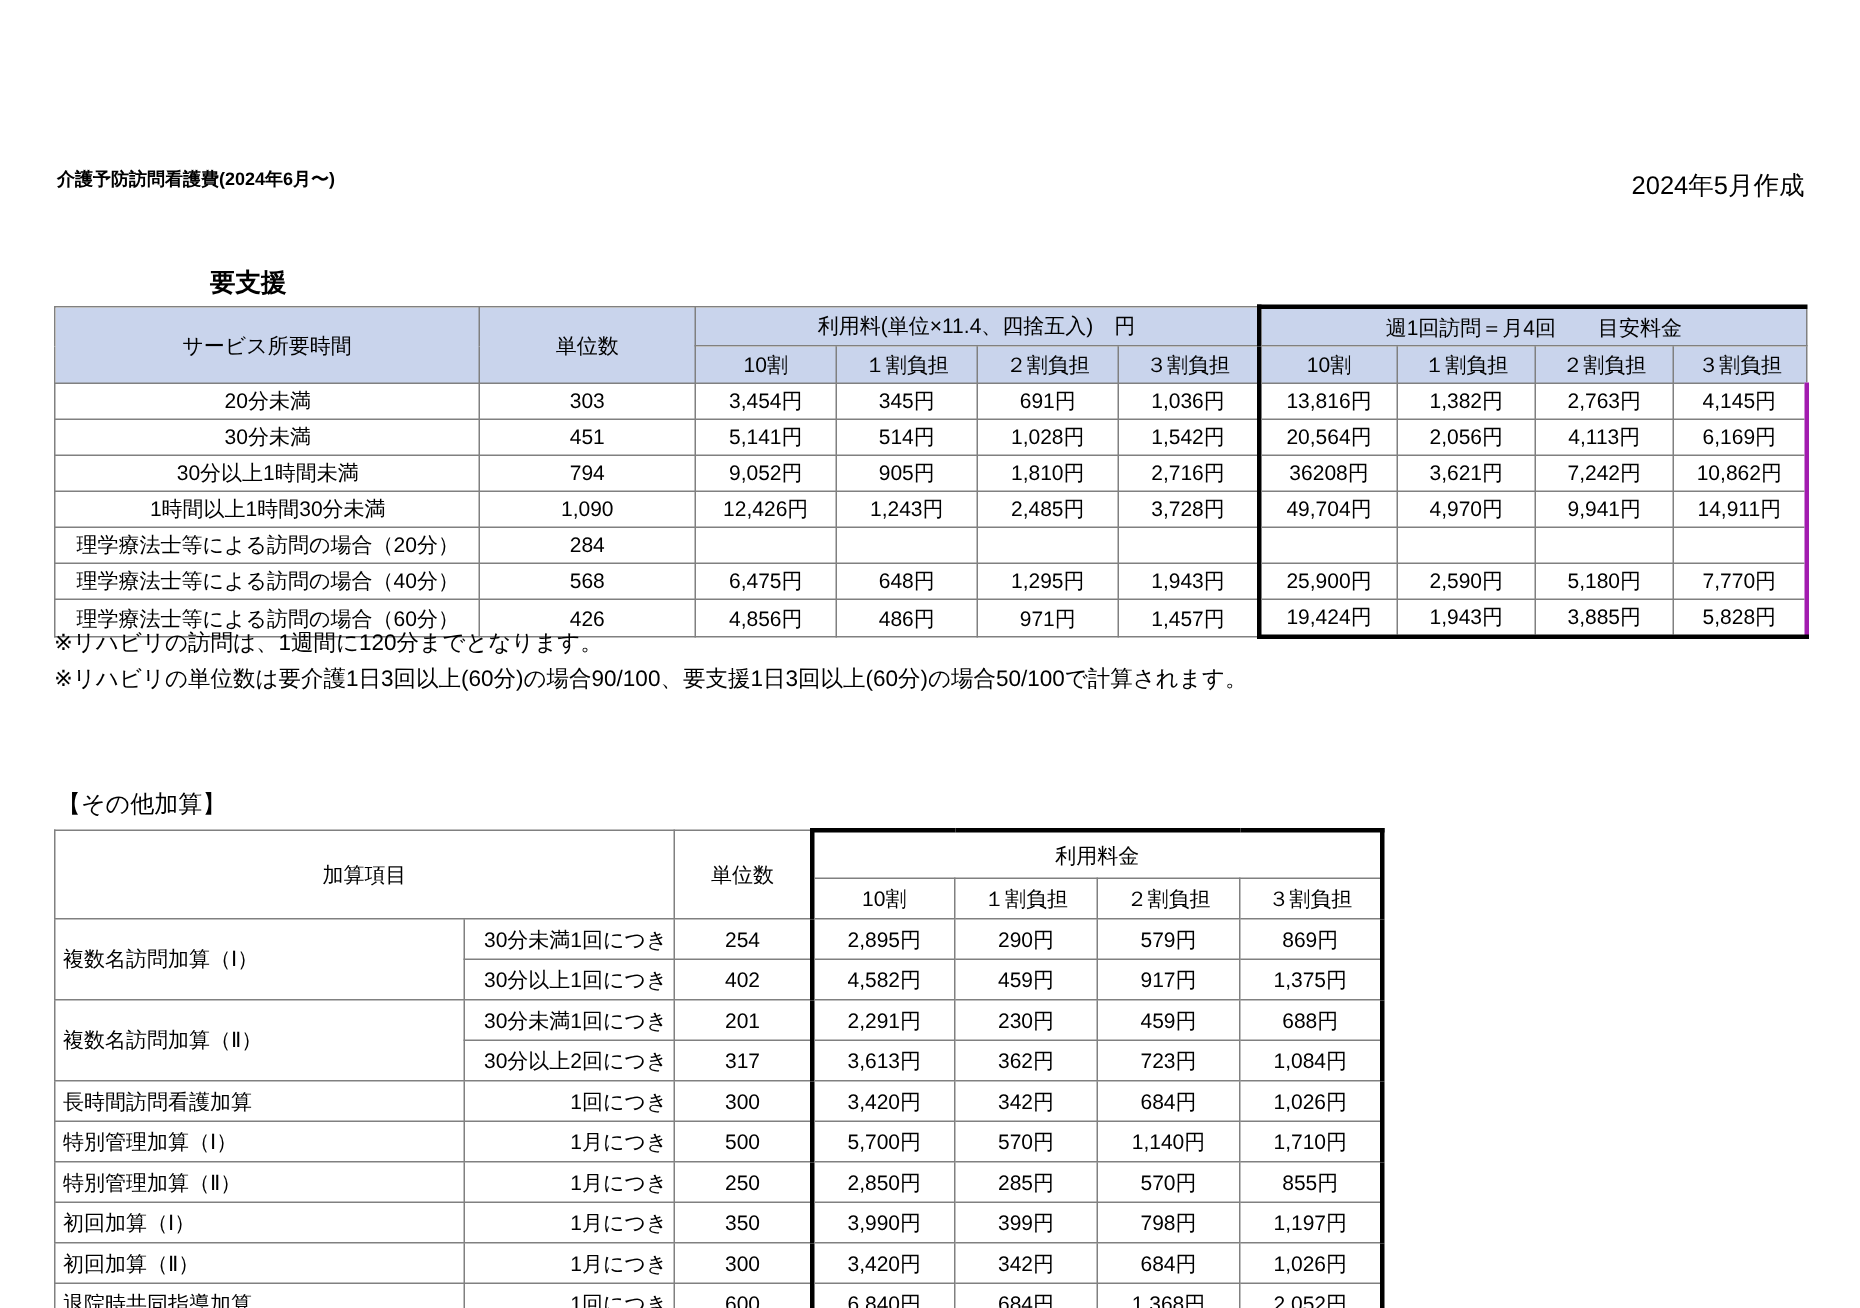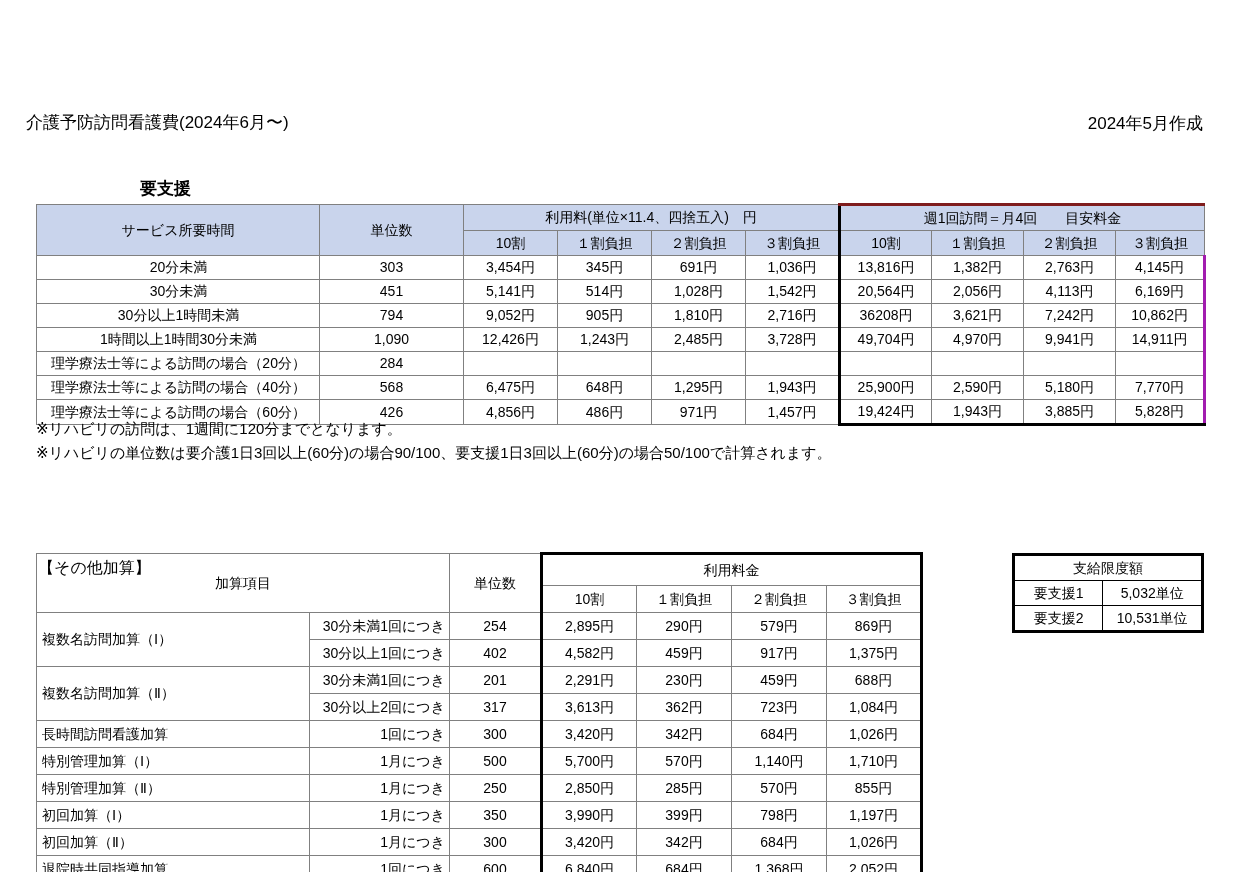--- a/index.html
+++ b/index.html
@@ -17,24 +17,24 @@
   }
   .page {
     position: relative;
     width: 1240px;
     height: 872px;
   }
 
   
   #doc-title {
     position: absolute;
-    left: 26px;
+    left: 38px;
     top: 111px;
-    font-size: 17px;
-    font-weight: normal;
+    font-size: 12px;
+    font-weight: bold;
     letter-spacing: 0px;
     white-space: nowrap;
   }
   #doc-date {
     position: absolute;
     right: 37px;
     top: 112px;
     font-size: 17px;
     white-space: nowrap;
   }
@@ -45,21 +45,20 @@
     font-size: 17px;
     font-weight: bold;
     white-space: nowrap;
   }
   #section2-heading {
     position: absolute;
     left: 38px;
     top: 526px;
     font-size: 16px;
     white-space: nowrap;
-    margin-top: 32px;
   }
 
   
   table {
     border-collapse: collapse;
     table-layout: fixed;
     font-size: 14px;
   }
   table td, table th {
     border: 1px solid #808080;
@@ -94,21 +93,21 @@
     padding-left: 5px;
   }
   #main-table .blk-left {
     border-left: 3px solid #000000;
   }
   #main-table .blk-right {
     border-right: 3px solid #a21caf;
     text-align: center;
   }
   #main-table .blk-top {
-    border-top: 3px solid #7f1d1d;
+    border-top: 3px solid #000000;
   }
   #main-table .blk-bottom {
     border-bottom: 3px solid #000000;
   }
 
   
   #notes {
     position: absolute;
     left: 36px;
     top: 417px;
@@ -413,33 +412,14 @@
           <td class="unitcond">1回につき</td>
           <td>600</td>
           <td class="blk-left blk-bottom">6,840円</td>
           <td class="blk-bottom">684円</td>
           <td class="blk-bottom">1,368円</td>
           <td class="blk-right blk-bottom">2,052円</td>
         </tr>
       </tbody>
   </table>
 
-  <table id="limit-table">
-    <colgroup>
-      <col style="width:88px">
-      <col style="width:98px">
-    </colgroup>
-    <tbody>
-      <tr>
-        <td colspan="2">支給限度額</td>
-      </tr>
-      <tr>
-        <td class="lt-label">要支援1</td>
-        <td>5,032単位</td>
-      </tr>
-      <tr>
-        <td class="lt-label">要支援2</td>
-        <td>10,531単位</td>
-      </tr>
-    </tbody>
-  </table>
 
 </div>
 
 </body></html>

